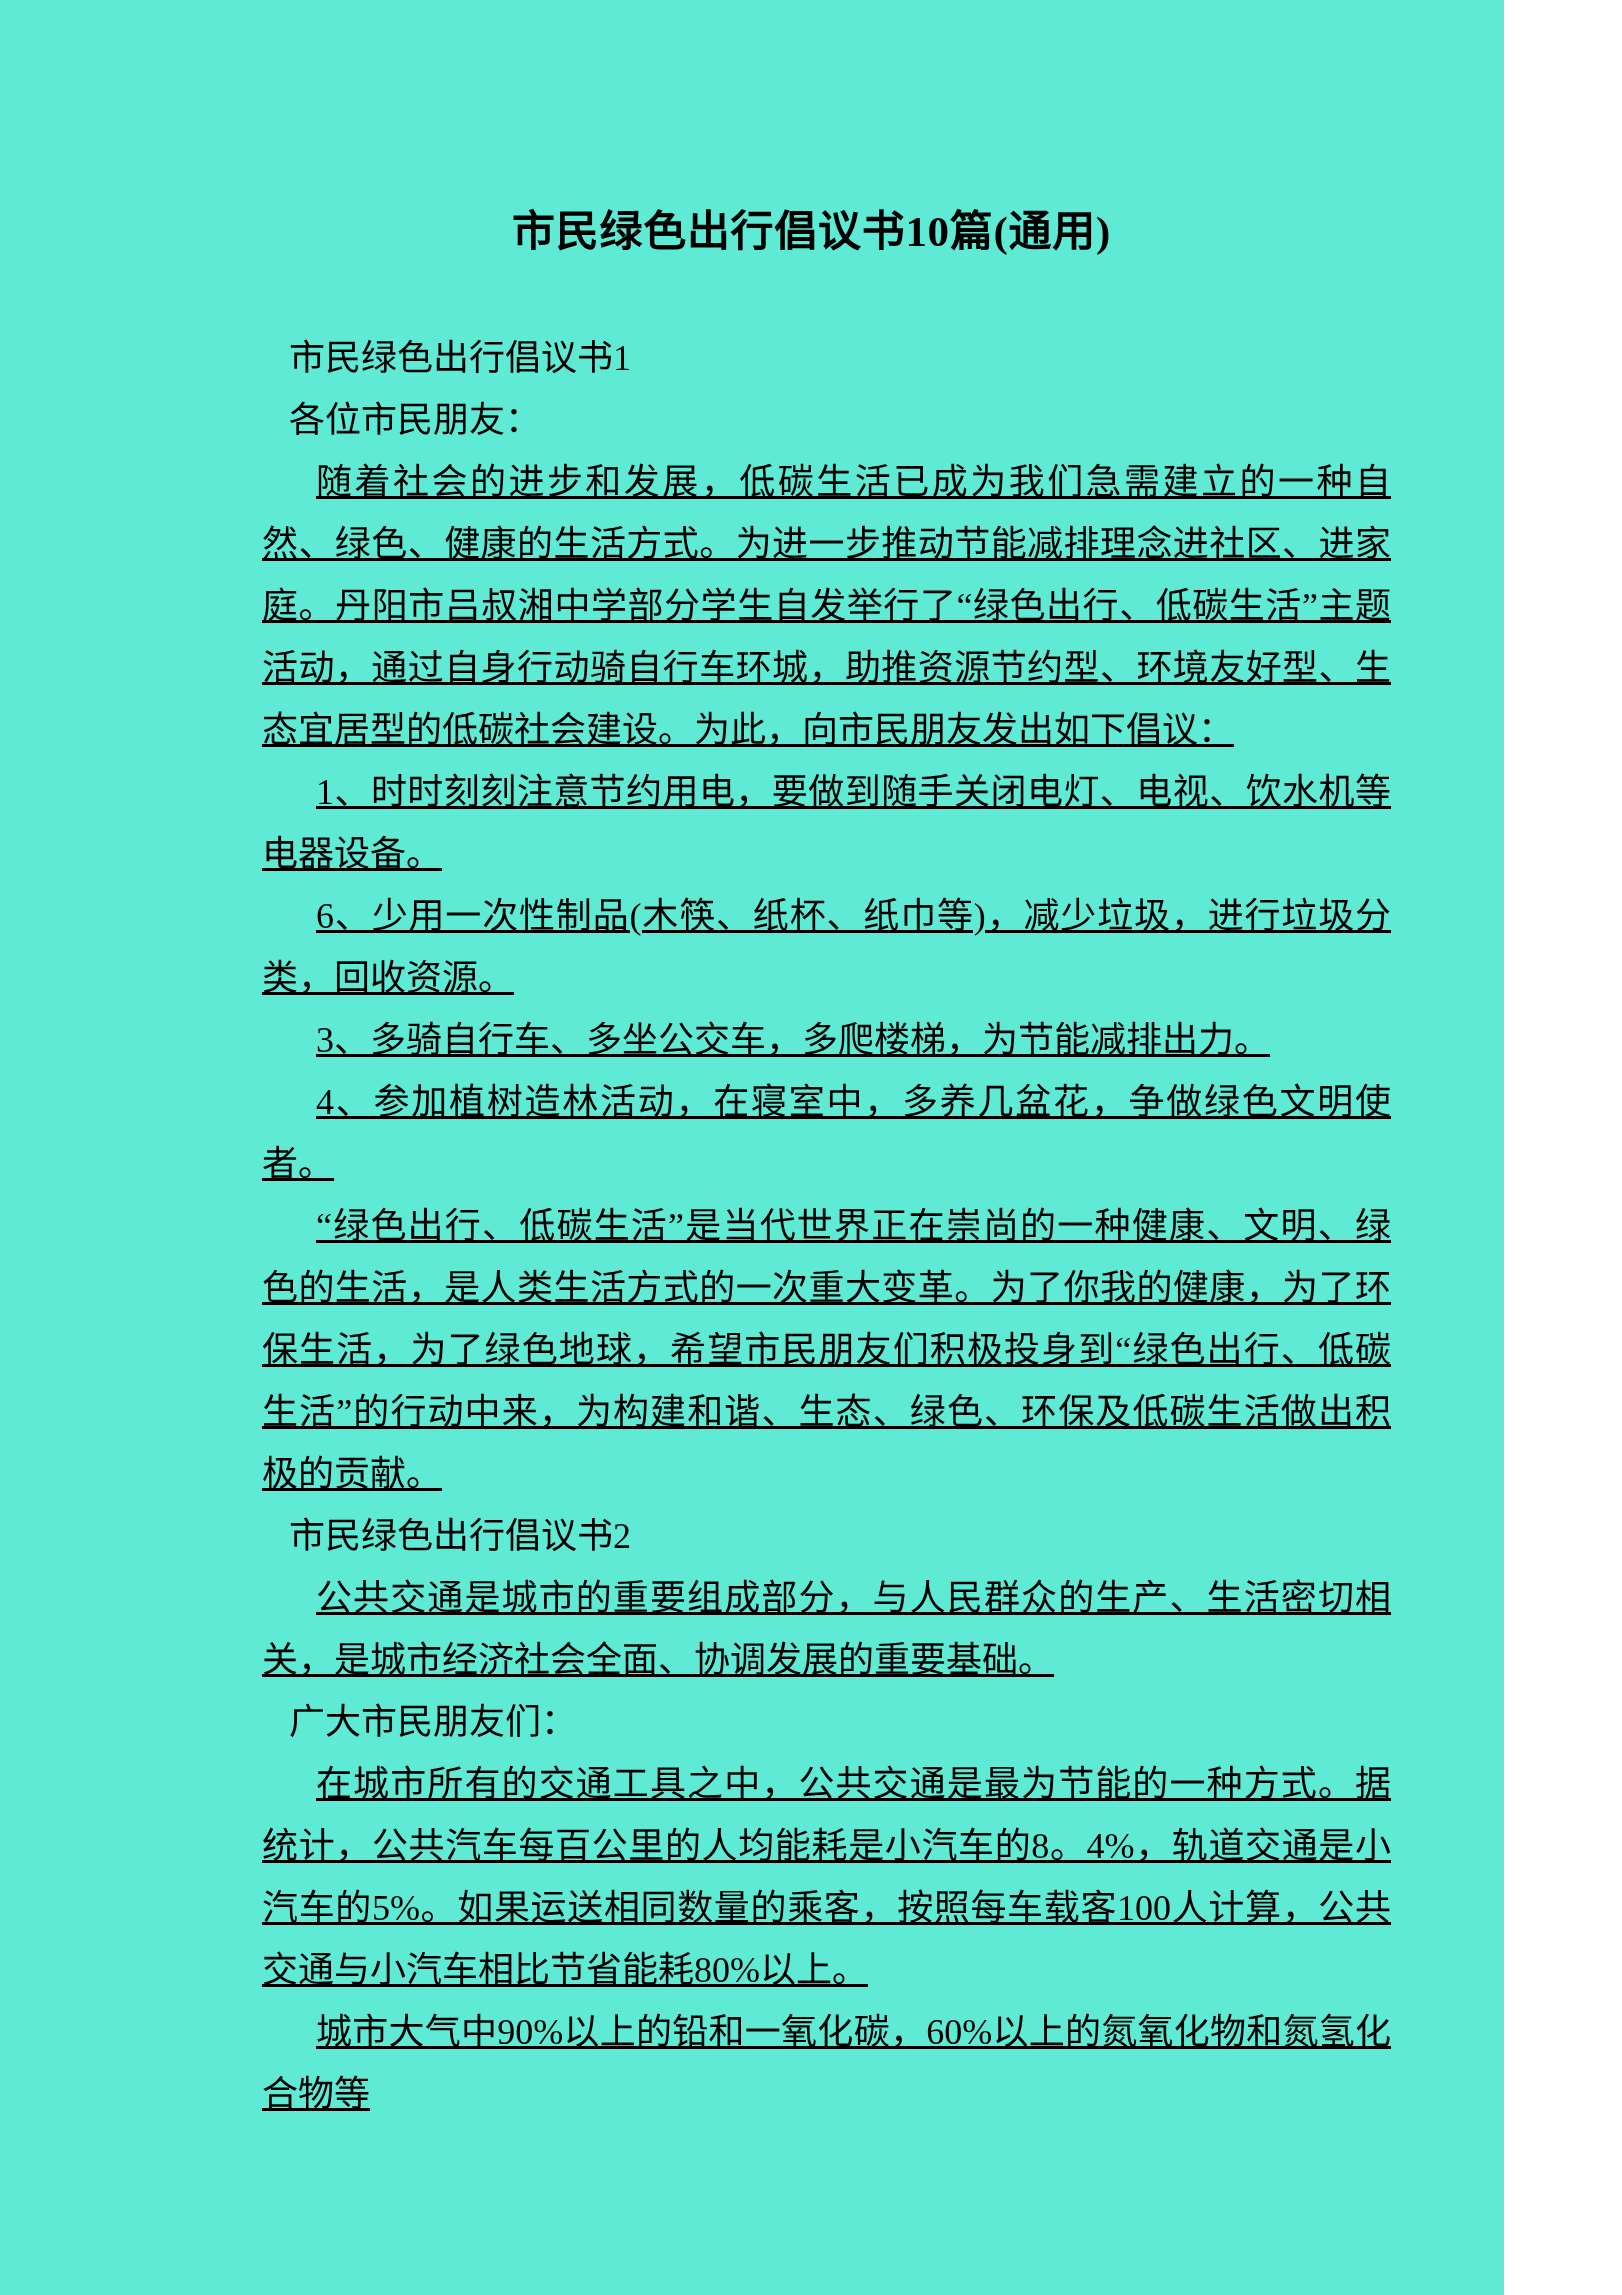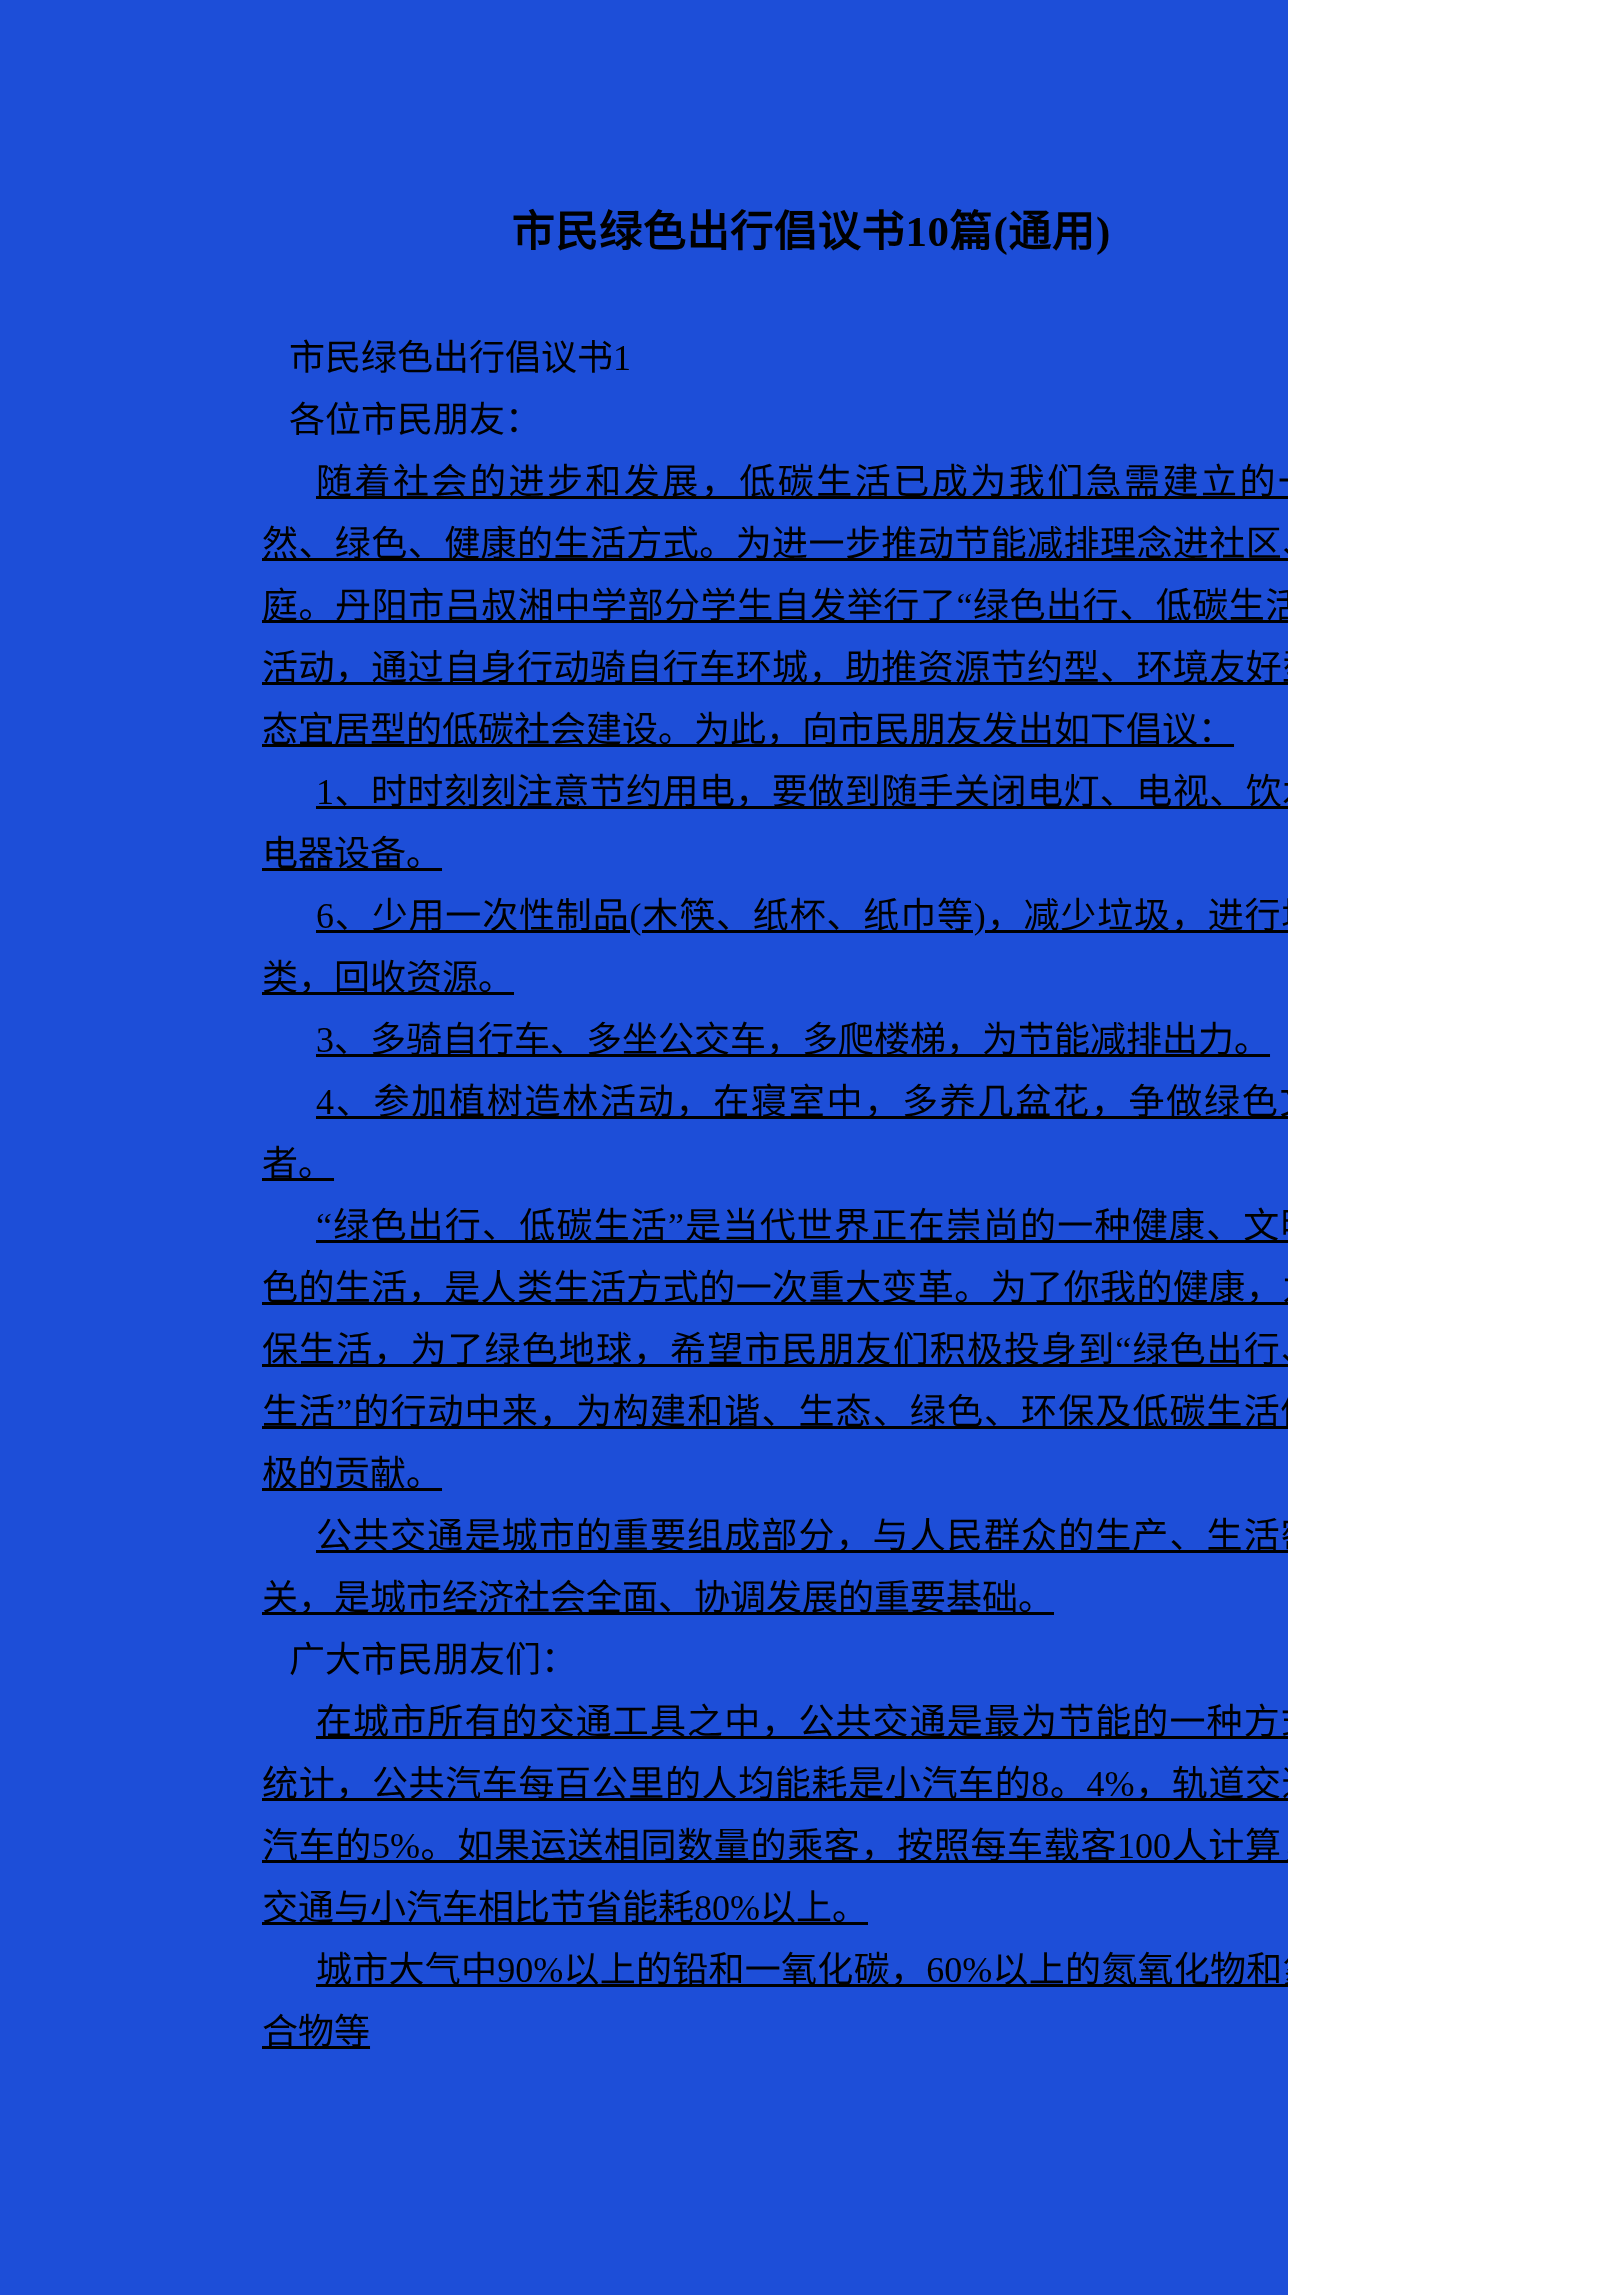--- a/index.html
+++ b/index.html
@@ -51,33 +51,34 @@
     overflow-wrap: anywhere;
   }
   
   .para.indent2 { text-indent: 54px; text-decoration: underline; }
   
   .para.indent1 { text-indent: 27px; }
 </style>
 </head>
 <body>
 
-<div id="page" style="background: #1d4ed8; color: rgb(0, 0, 0); width: 1288px; height: 2295px;">
+<div id="page" style="background: #5eead4; color: rgb(0, 0, 0); width: 1504px; height: 2295px;">
 
   <h1 id="doc-title">市民绿色出行倡议书10篇(通用)</h1>
 
   <div id="body-block">
       <p class="para indent1">市民绿色出行倡议书1</p>
       <p class="para indent1">各位市民朋友：</p>
       <p class="para indent2">随着社会的进步和发展，低碳生活已成为我们急需建立的一种自然、绿色、健康的生活方式。为进一步推动节能减排理念进社区、进家庭。丹阳市吕叔湘中学部分学生自发举行了“绿色出行、低碳生活”主题活动，通过自身行动骑自行车环城，助推资源节约型、环境友好型、生态宜居型的低碳社会建设。为此，向市民朋友发出如下倡议：</p>
       <p class="para indent2">1、时时刻刻注意节约用电，要做到随手关闭电灯、电视、饮水机等电器设备。</p>
       <p class="para indent2">6、少用一次性制品(木筷、纸杯、纸巾等)，减少垃圾，进行垃圾分类，回收资源。</p>
       <p class="para indent2">3、多骑自行车、多坐公交车，多爬楼梯，为节能减排出力。</p>
       <p class="para indent2">4、参加植树造林活动，在寝室中，多养几盆花，争做绿色文明使者。</p>
       <p class="para indent2">“绿色出行、低碳生活”是当代世界正在崇尚的一种健康、文明、绿色的生活，是人类生活方式的一次重大变革。为了你我的健康，为了环保生活，为了绿色地球，希望市民朋友们积极投身到“绿色出行、低碳生活”的行动中来，为构建和谐、生态、绿色、环保及低碳生活做出积极的贡献。</p>
+      <p class="para indent1">市民绿色出行倡议书2</p>
       <p class="para indent2">公共交通是城市的重要组成部分，与人民群众的生产、生活密切相关，是城市经济社会全面、协调发展的重要基础。</p>
       <p class="para indent1">广大市民朋友们：</p>
       <p class="para indent2">在城市所有的交通工具之中，公共交通是最为节能的一种方式。据统计，公共汽车每百公里的人均能耗是小汽车的8。4%，轨道交通是小汽车的5%。如果运送相同数量的乘客，按照每车载客100人计算，公共交通与小汽车相比节省能耗80%以上。</p>
       <p class="para indent2">城市大气中90%以上的铅和一氧化碳，60%以上的氮氧化物和氮氢化合物等</p>
     </div>
 
 </div>
 
 
 </body></html>

